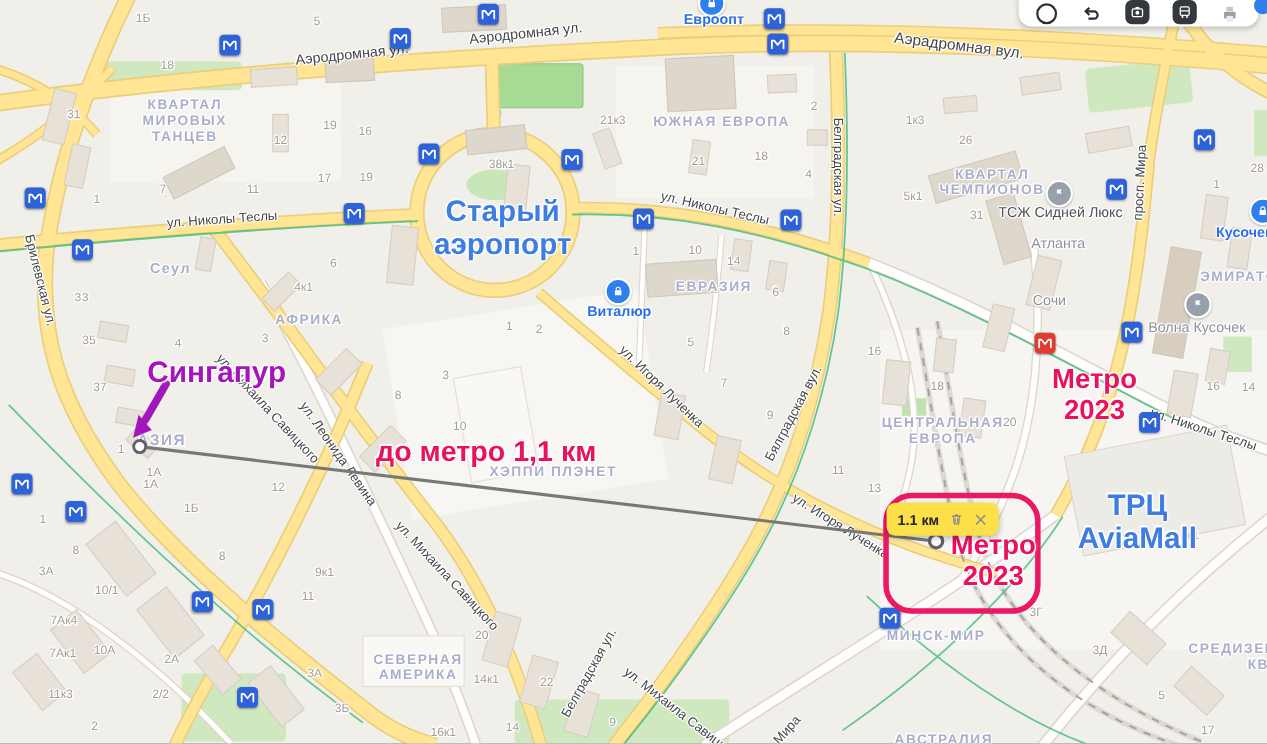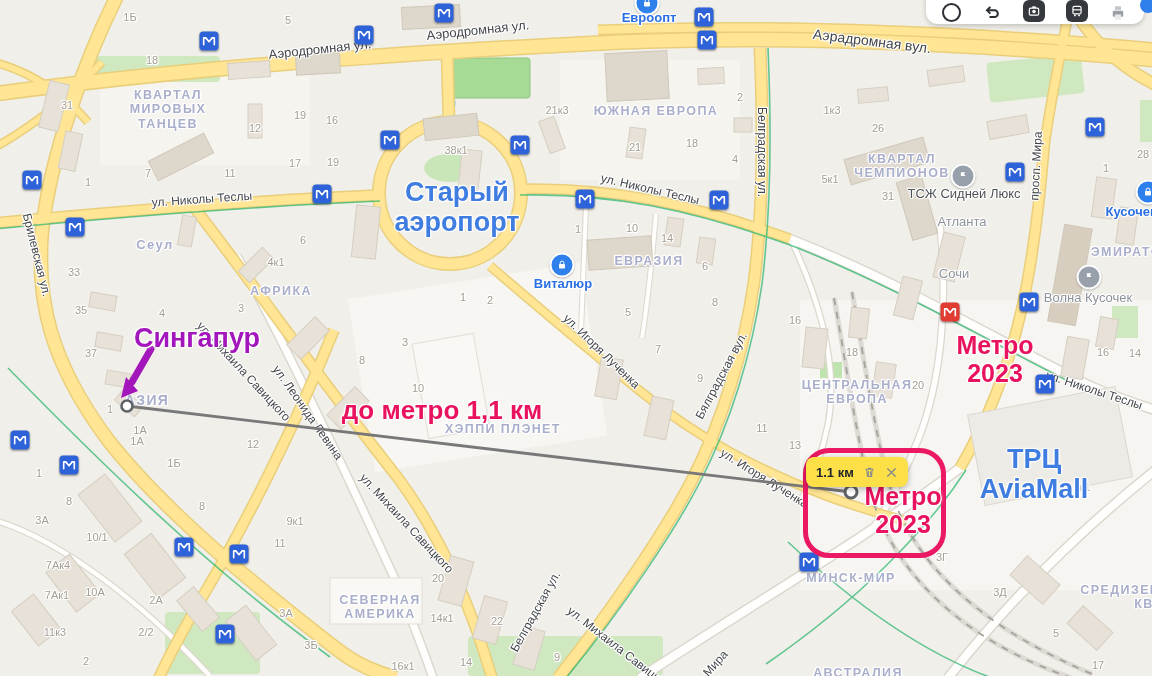--- a/index.html
+++ b/index.html
@@ -256,21 +256,21 @@
       <div class="lbl bnum halo" style="left: 152px; top: 60px; transform: translate(-50%, -50%);">18</div>
       <div class="lbl bnum halo" style="left: 288px; top: 20px; transform: translate(-50%, -50%);">5</div>
       <div class="lbl bnum halo" style="left: 255px; top: 128px; transform: translate(-50%, -50%);">12</div>
       <div class="lbl bnum halo" style="left: 300px; top: 115px; transform: translate(-50%, -50%);">19</div>
       <div class="lbl bnum halo" style="left: 332px; top: 120px; transform: translate(-50%, -50%);">16</div>
       <div class="lbl bnum halo" style="left: 295px; top: 163px; transform: translate(-50%, -50%);">17</div>
       <div class="lbl bnum halo" style="left: 333px; top: 162px; transform: translate(-50%, -50%);">19</div>
       <div class="lbl bnum halo" style="left: 148px; top: 173px; transform: translate(-50%, -50%);">7</div>
       <div class="lbl bnum halo" style="left: 88px; top: 182px; transform: translate(-50%, -50%);">1</div>
       <div class="lbl bnum halo" style="left: 230px; top: 173px; transform: translate(-50%, -50%);">11</div>
-      <div class="lbl bnum halo" style="left: 74px; top: 272px; transform: translate(-50%, -50%);">33</div>
+      <div class="lbl bnum halo" style="left: 74px; top: 272px; transform: translate(-50%, -50%); font-family: Liberation Mono, monospace;">33</div>
       <div class="lbl bnum halo" style="left: 81px; top: 310px; transform: translate(-50%, -50%);">35</div>
       <div class="lbl bnum halo" style="left: 91px; top: 353px; transform: translate(-50%, -50%);">37</div>
       <div class="lbl bnum halo" style="left: 303px; top: 240px; transform: translate(-50%, -50%);">6</div>
       <div class="lbl bnum halo" style="left: 276px; top: 262px; transform: translate(-50%, -50%);">4к1</div>
       <div class="lbl bnum halo" style="left: 241px; top: 308px; transform: translate(-50%, -50%);">3</div>
       <div class="lbl bnum halo" style="left: 162px; top: 313px; transform: translate(-50%, -50%);">4</div>
       <div class="lbl bnum halo" style="left: 110px; top: 409px; transform: translate(-50%, -50%);">1</div>
       <div class="lbl bnum halo" style="left: 362px; top: 360px; transform: translate(-50%, -50%);">8</div>
       <div class="lbl bnum halo" style="left: 418px; top: 388px; transform: translate(-50%, -50%);">10</div>
       <div class="lbl bnum halo" style="left: 140px; top: 430px; transform: translate(-50%, -50%);">1А</div>

